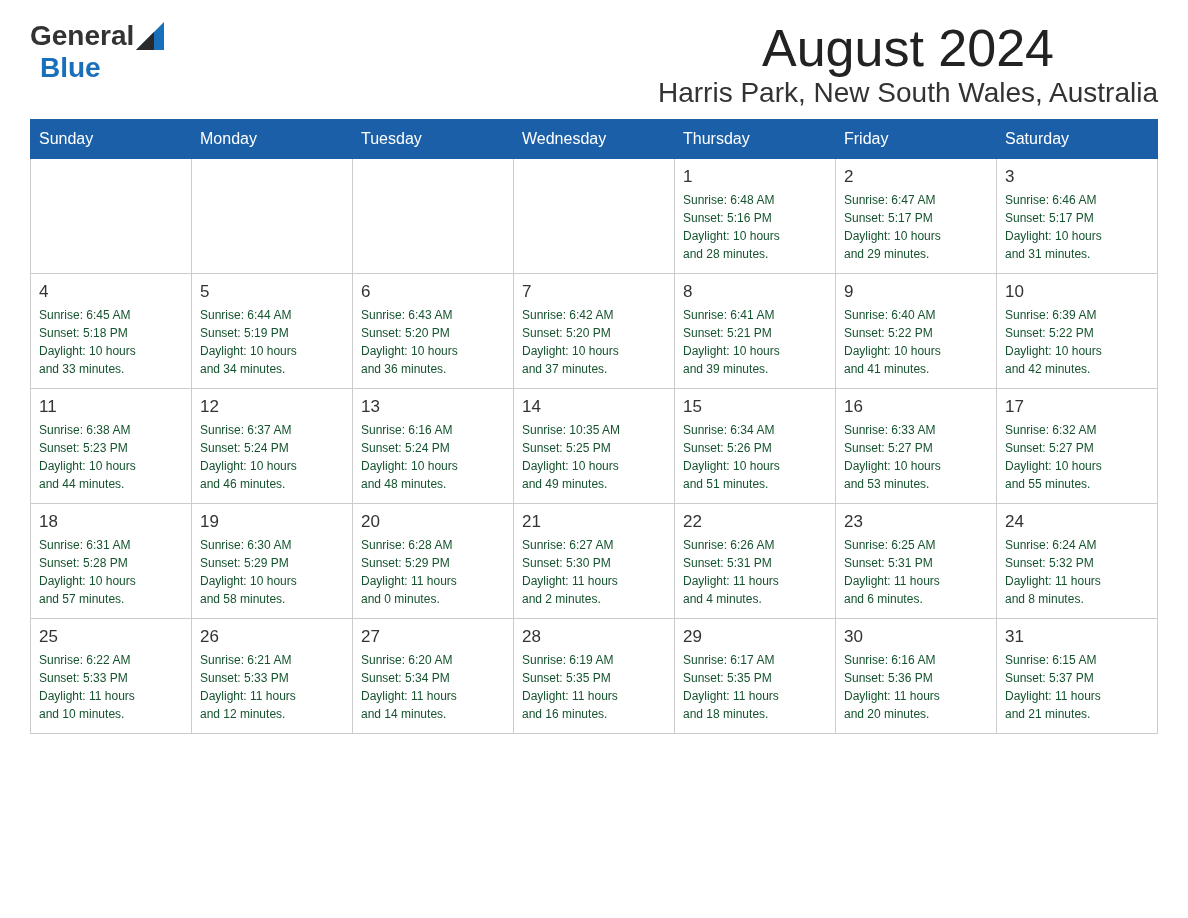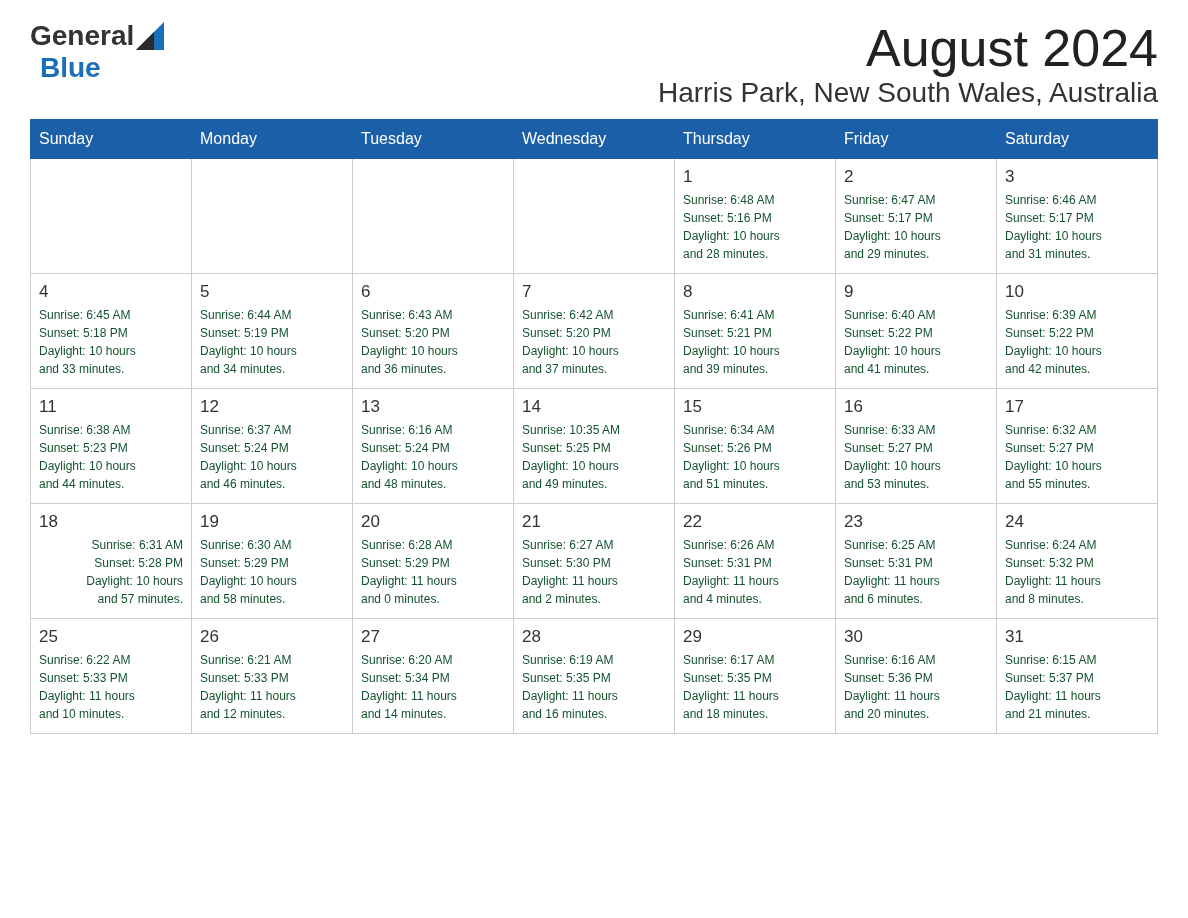--- a/index.html
+++ b/index.html
@@ -15,21 +15,21 @@
       justify-content: space-between;
       align-items: flex-start;
       margin-bottom: 10px;
     }
     .logo-icon {
       width: 28px;
       height: 28px;
       margin-left: 2px;
     }
     .title-block {
-      text-align: right;
+      text-align: center;
     }
     .month-title {
       font-size: 52px;
       font-weight: 300;
       color: #222;
       line-height: 1.1;
     }
     .location-subtitle {
       font-size: 28px;
       color: #333;
@@ -252,21 +252,21 @@
           <span class="day-number">17</span>
           <div class="day-info" style="white-space: pre-line;">Sunrise: 6:32 AM
 Sunset: 5:27 PM
 Daylight: 10 hours
 and 55 minutes.</div>
         </td>
       </tr>
       <tr>
         <td>
           <span class="day-number">18</span>
-          <div class="day-info" style="white-space: pre-line; text-align: right;">Sunrise: 6:31 AM
+          <div class="day-info" style="white-space: pre-line;">Sunrise: 6:31 AM
 Sunset: 5:28 PM
 Daylight: 10 hours
 and 57 minutes.</div>
         </td>
         <td>
           <span class="day-number">19</span>
           <div class="day-info" style="white-space: pre-line;">Sunrise: 6:30 AM
 Sunset: 5:29 PM
 Daylight: 10 hours
 and 58 minutes.</div>

